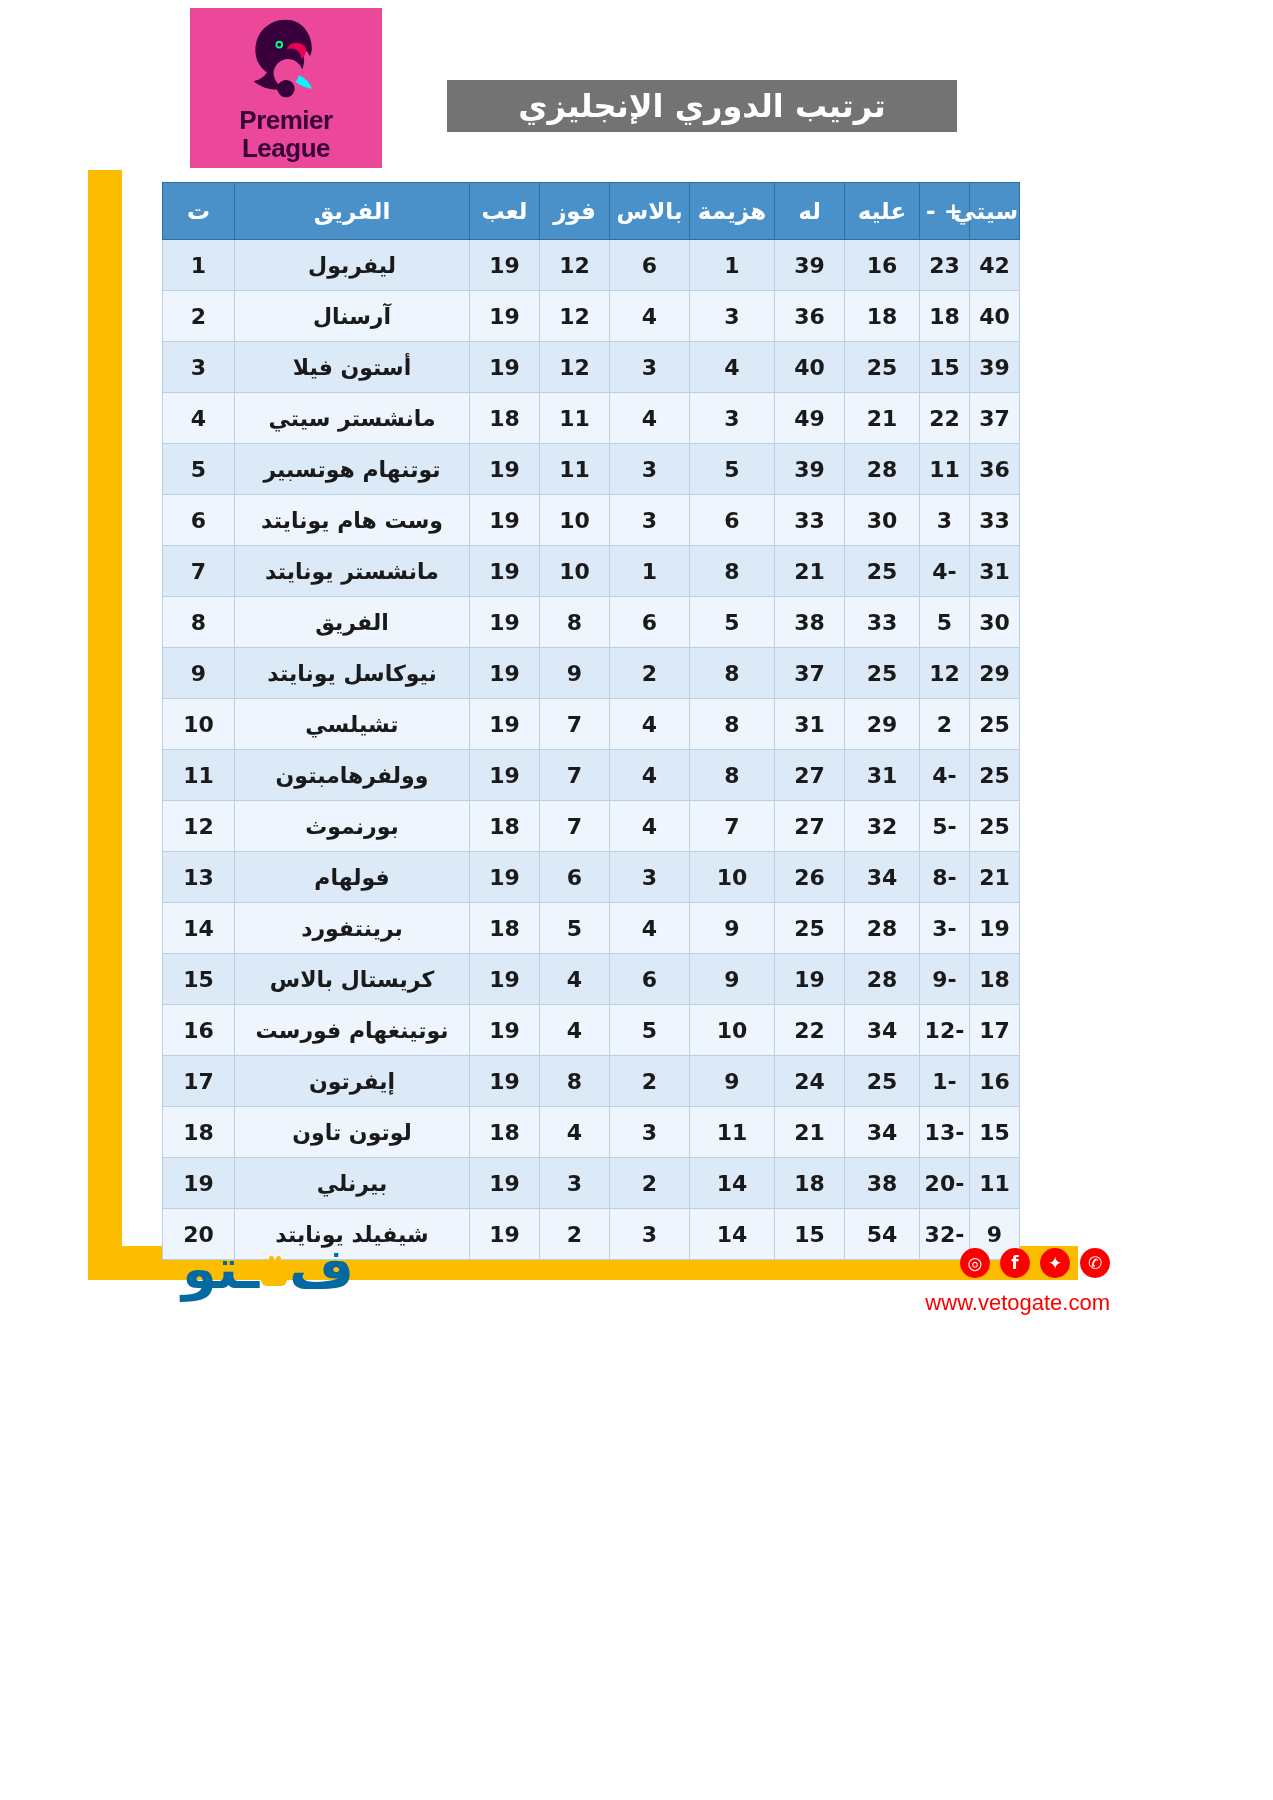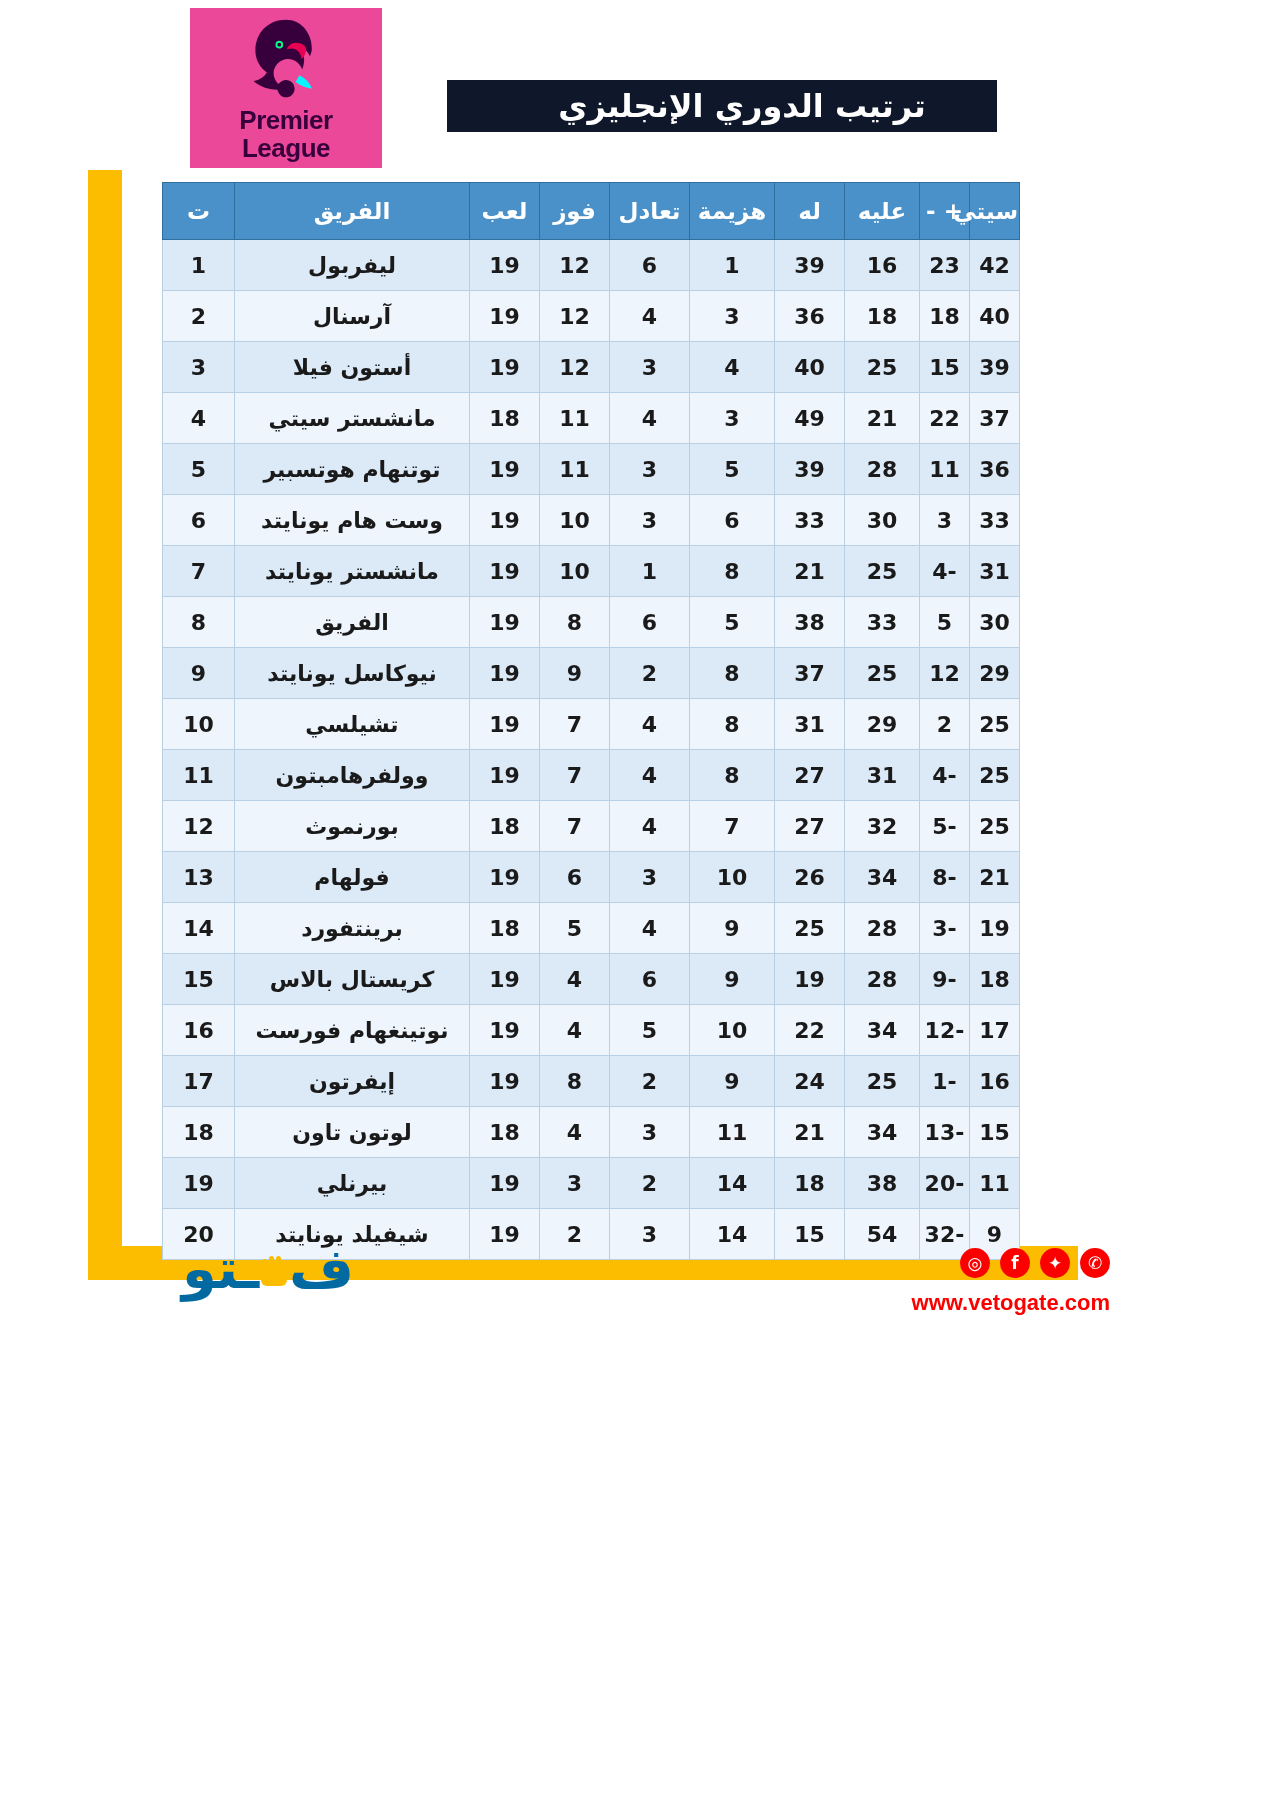--- a/index.html
+++ b/index.html
@@ -53,25 +53,24 @@
     font-family: "Liberation Sans", sans-serif;
     letter-spacing: -0.5px;
   }
 
   .title-banner {
     position: absolute;
     top: 80px;
     left: 447px;
     width: 510px;
     height: 52px;
-    background: #0f172a;
+    background: #737373;
     display: flex;
     align-items: center;
     justify-content: center;
-    padding-left: 40px;
   }
   .title-banner span {
     color: #ffffff;
     font-size: 32px;
     font-weight: bold;
     font-family: "DejaVu Sans", sans-serif;
     line-height: 1;
   }
 
   
@@ -211,21 +210,21 @@
     font-family: "DejaVu Sans", sans-serif;
     font-weight: bold;
     line-height: 1;
   }
   .site-url {
     position: absolute;
     right: 163px;
     top: 1290px;
     color: #fc0000;
     font-size: 22px;
-    font-weight: bold;
+    font-weight: normal;
     font-family: "Liberation Sans", sans-serif;
     direction: ltr;
   }
 </style>
 </head>
 <body>
 
 <div class="header">
 
   <div class="pl-logo-box">
@@ -264,21 +263,21 @@
       <col class="c-team">
         <col class="c-rank">
     </colgroup>
     <thead>
       <tr>
         <th>سيتي</th>
         <th>+ -</th>
         <th>عليه</th>
         <th>له</th>
         <th>هزيمة</th>
-        <th>تعادل</th>
+        <th>بالاس</th>
         <th>فوز</th>
         <th>لعب</th>
         <th>الفريق</th>
         <th>ت</th>
       </tr>
     </thead>
     <tbody id="standings-body">
         <tr class="row-a">
           <td>42</td>
           <td>23</td>

